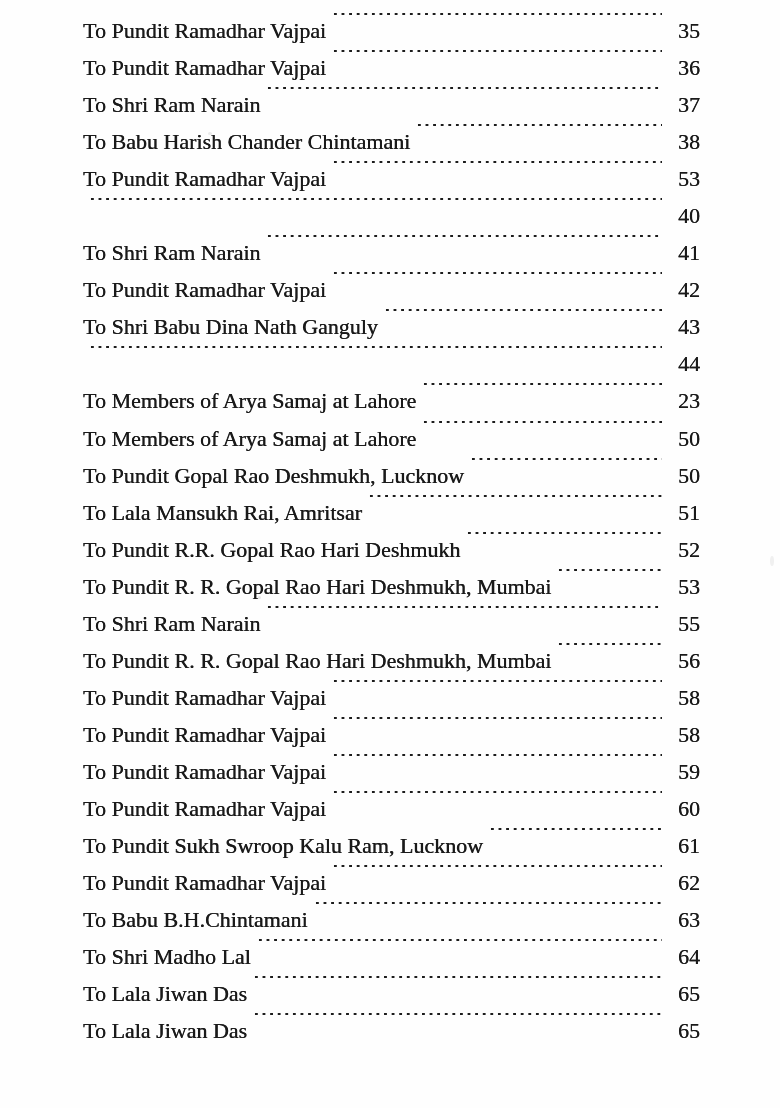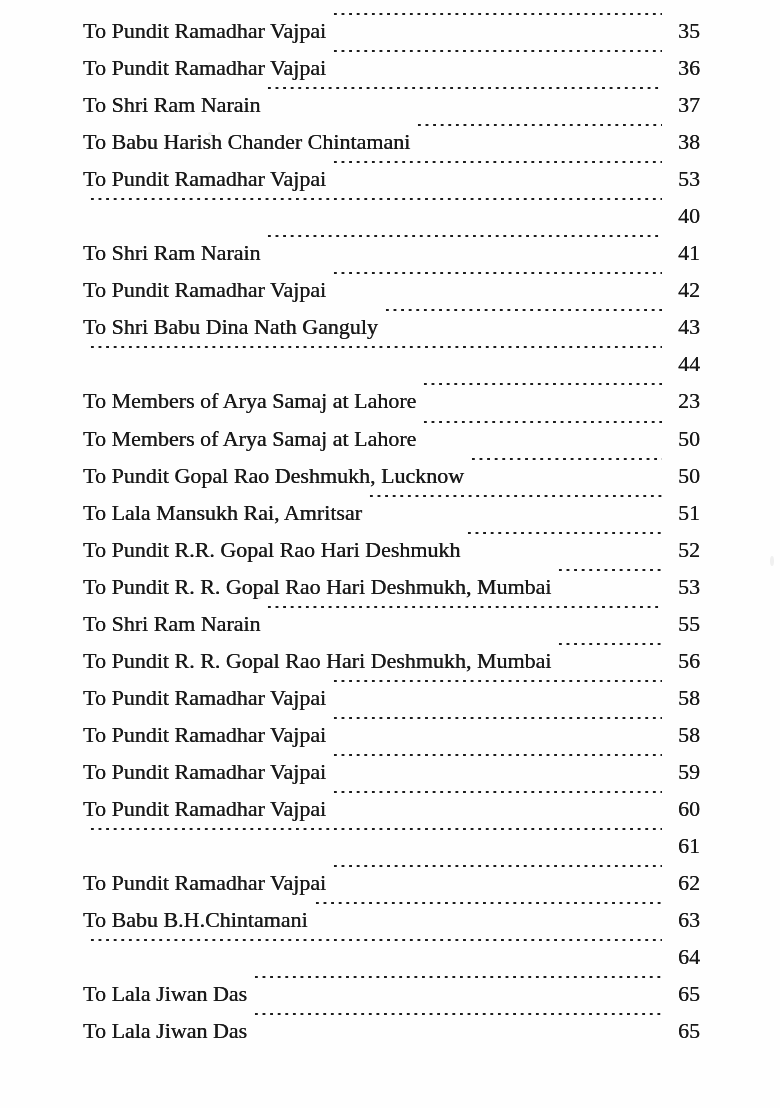--- a/index.html
+++ b/index.html
@@ -192,37 +192,39 @@
     <span class="toc-page-num">59</span>
   </div>
 
   <div class="toc-row">
     <span class="toc-title"><span class="normal-part">To Pundit Ramadhar Vajpai</span><span class="italic-part"></span></span>
     <span class="dot-leader"></span>
     <span class="toc-page-num">60</span>
   </div>
 
   <div class="toc-row">
+    <span class="toc-title"><span class="normal-part">To Pundit Sukh Swroop Kalu Ram, Lucknow</span><span class="italic-part"></span></span>
     <span class="dot-leader"></span>
     <span class="toc-page-num">61</span>
   </div>
 
   <div class="toc-row">
     <span class="toc-title"><span class="normal-part">To Pundit Ramadhar Vajpai</span><span class="italic-part"></span></span>
     <span class="dot-leader"></span>
     <span class="toc-page-num">62</span>
   </div>
 
   <div class="toc-row">
     <span class="toc-title"><span class="normal-part">To Babu B.H.Chintamani</span><span class="italic-part"></span></span>
     <span class="dot-leader"></span>
     <span class="toc-page-num">63</span>
   </div>
 
   <div class="toc-row">
+    <span class="toc-title"><span class="normal-part">To Shri Madho Lal</span><span class="italic-part"></span></span>
     <span class="dot-leader"></span>
     <span class="toc-page-num">64</span>
   </div>
 
   <div class="toc-row">
     <span class="toc-title"><span class="normal-part">To Lala Jiwan Das</span><span class="italic-part"></span></span>
     <span class="dot-leader"></span>
     <span class="toc-page-num">65</span>
   </div>
 

